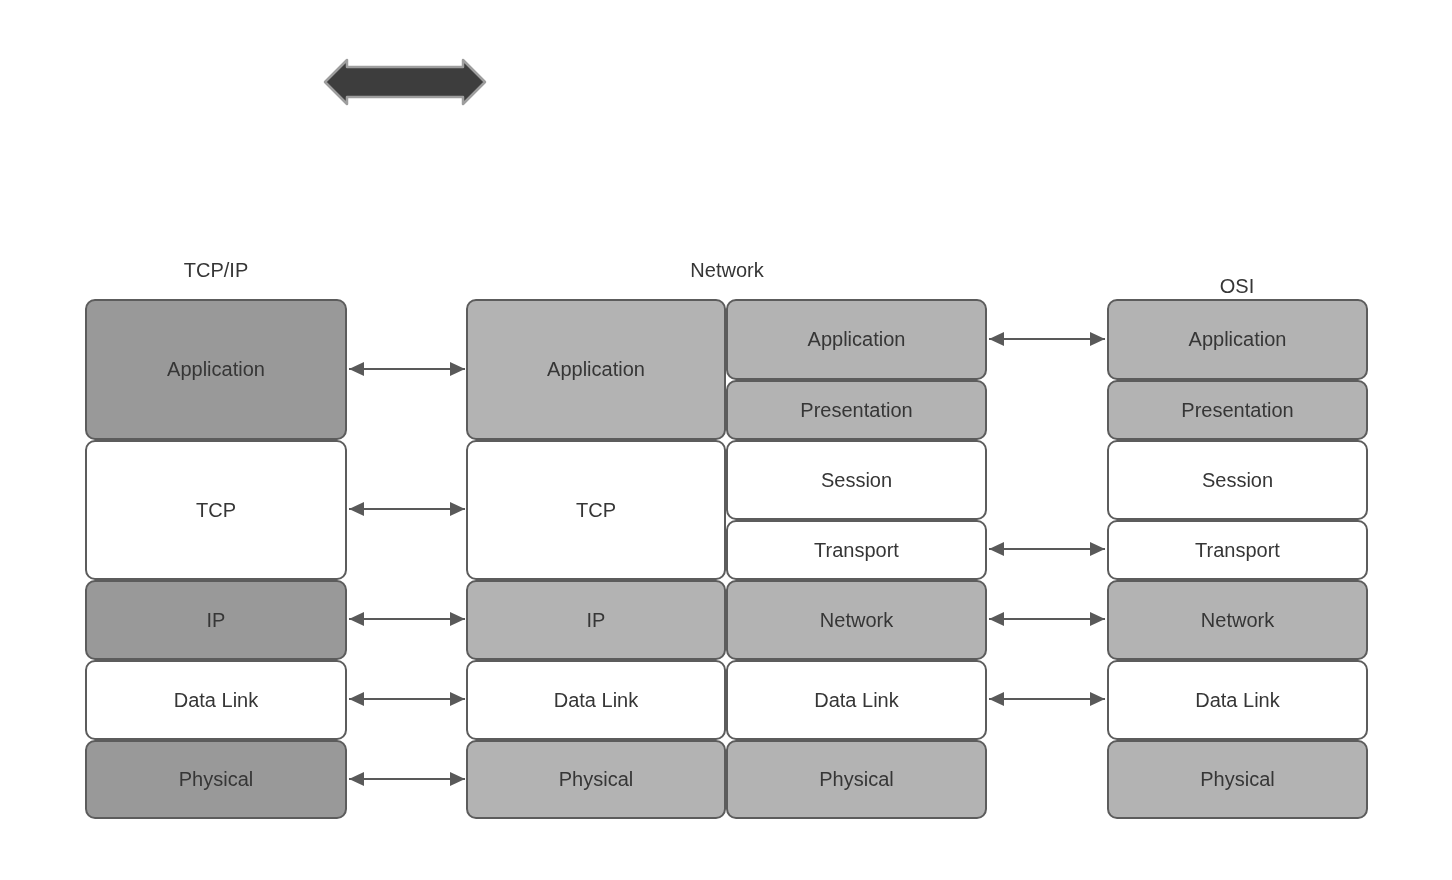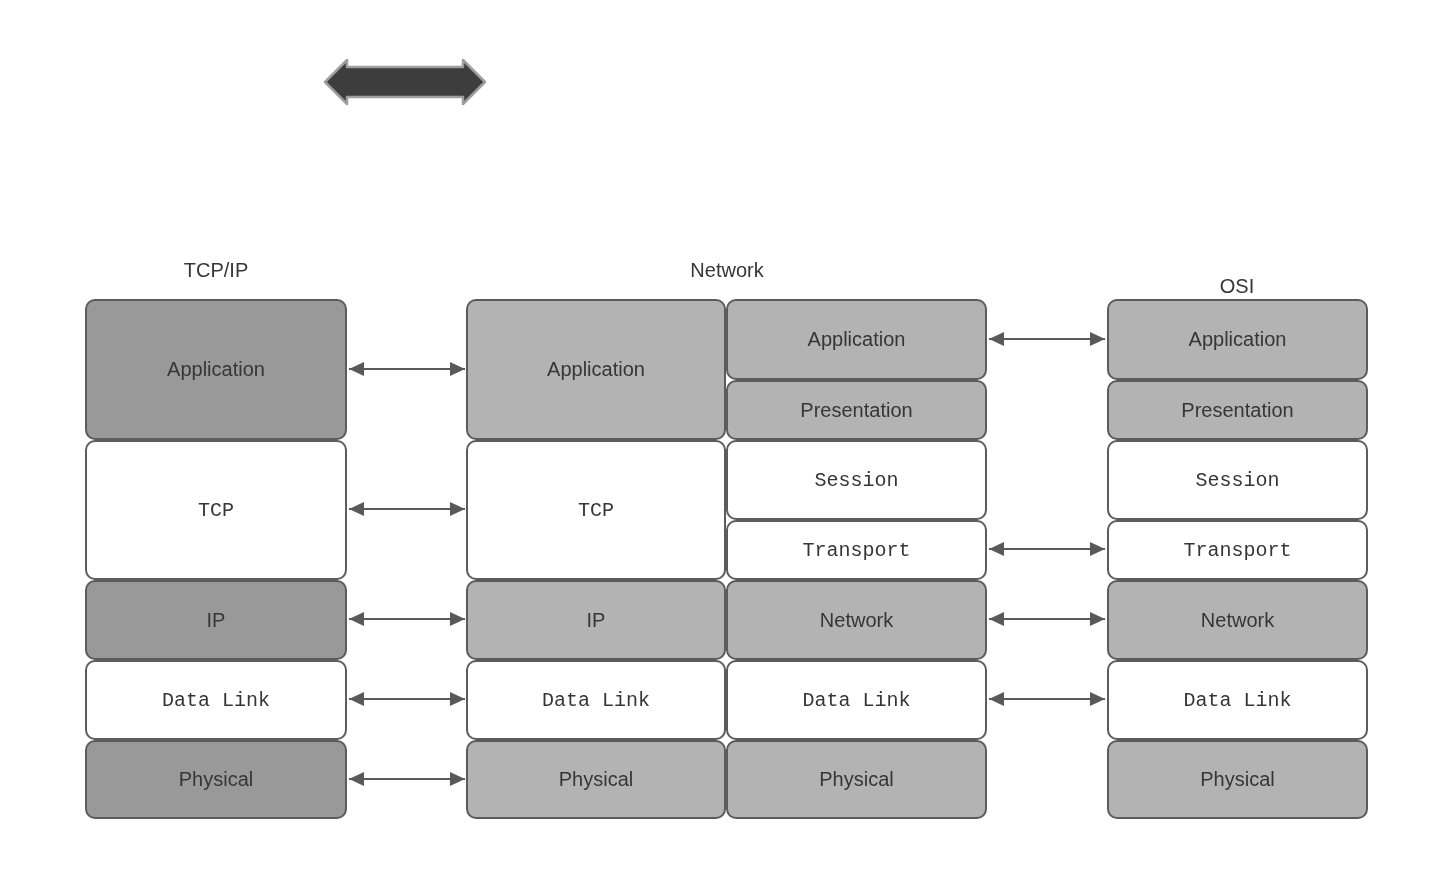--- a/index.html
+++ b/index.html
@@ -17,21 +17,21 @@
   }
   .box {
     position:absolute; box-sizing:border-box;
     border:2px solid var(--border,#5c5c5c);
     border-radius:10px;
     display:flex; align-items:center; justify-content:center;
     font-size:20px; text-align:right;
   }
   .dark  { background:var(--box-dark,#999999); }
   .light { background:var(--box-light,#b3b3b3); }
-  .white { background:var(--box-white,#ffffff);font-family:Liberation Mono, monospace; }
+  .white { background:var(--box-white,#ffffff); }
   .arrow {
     position:absolute; height:2px;
     background:var(--arrow,#595959);
   }
   .arrow::before, .arrow::after {
     content:""; position:absolute; top:-6px; width:0; height:0;
     border-top:7px solid transparent; border-bottom:7px solid transparent;
   }
   .arrow::before { left:0;  border-right:15px solid var(--arrow,#595959); }
   .arrow::after  { right:0; border-left:15px solid var(--arrow,#595959); }

